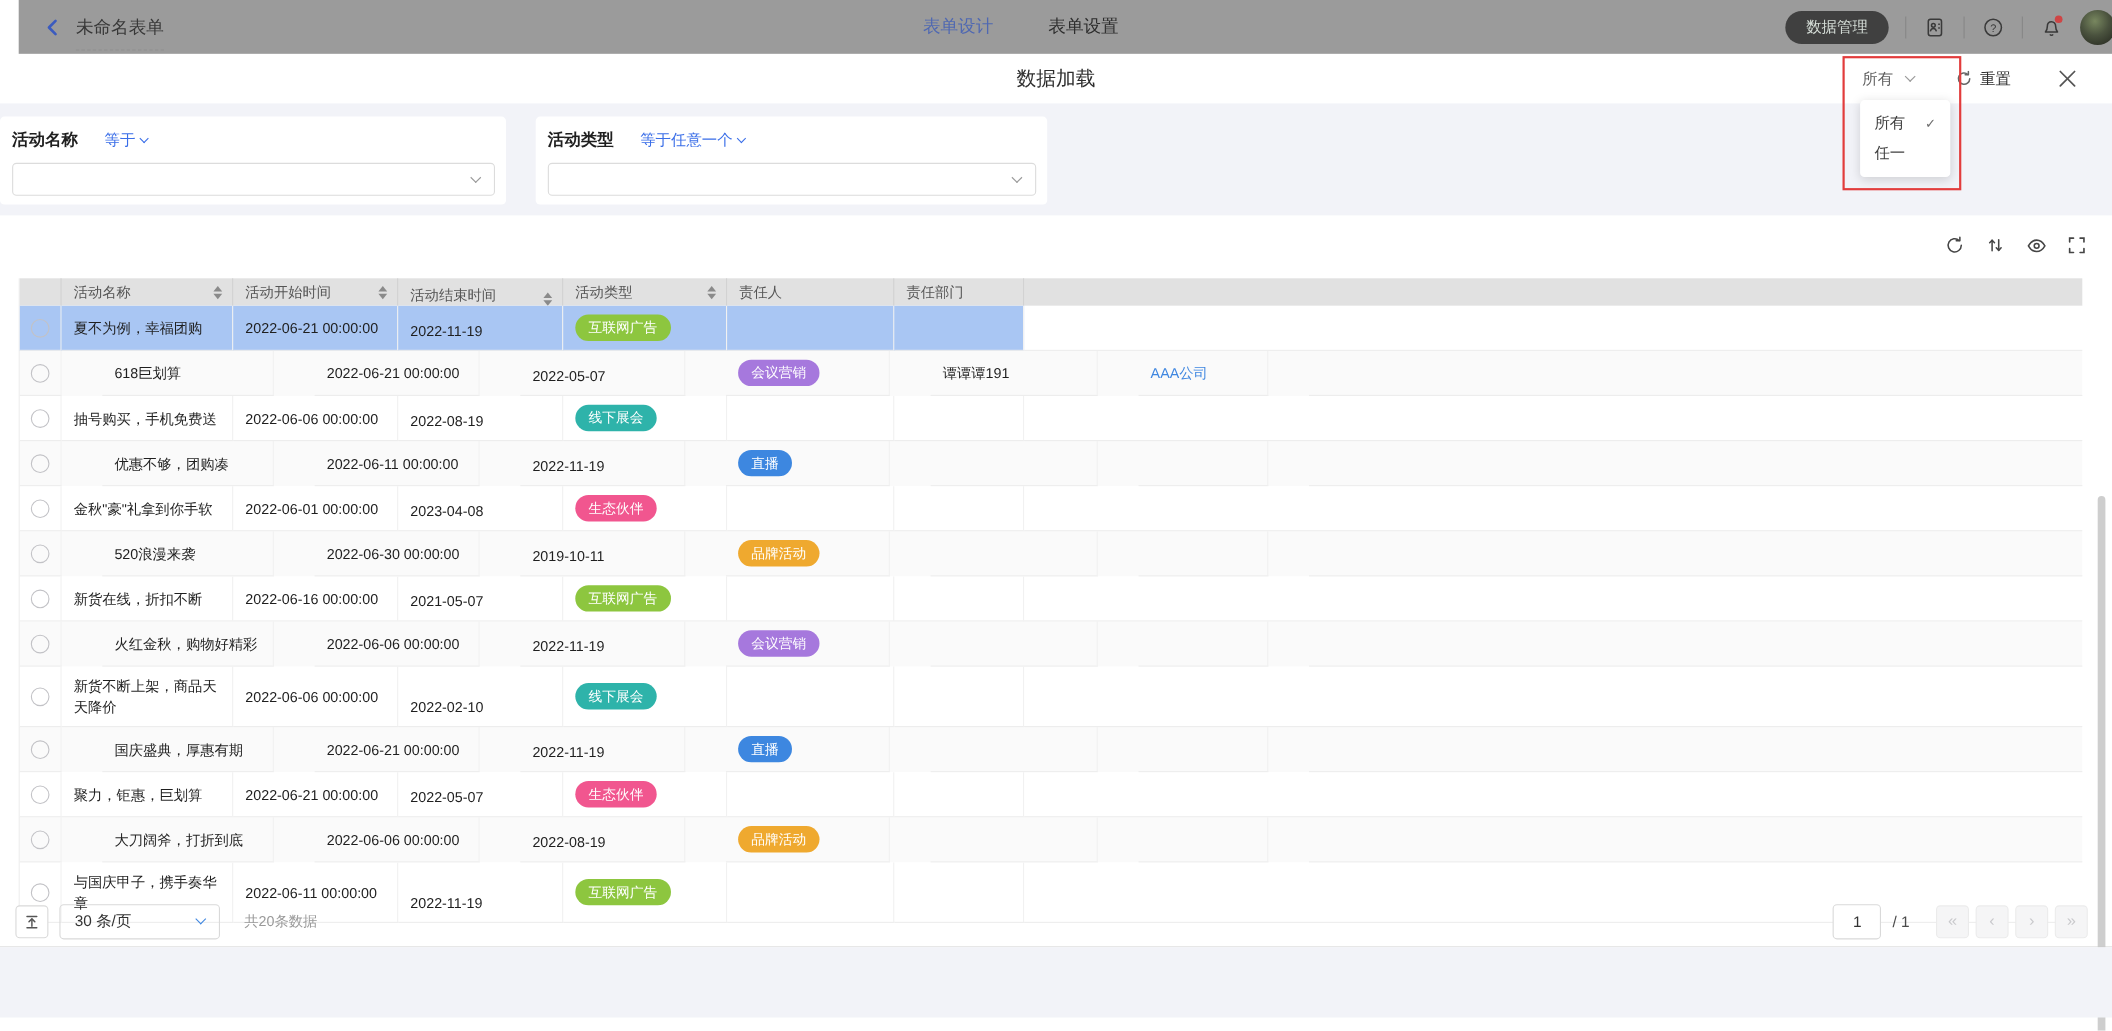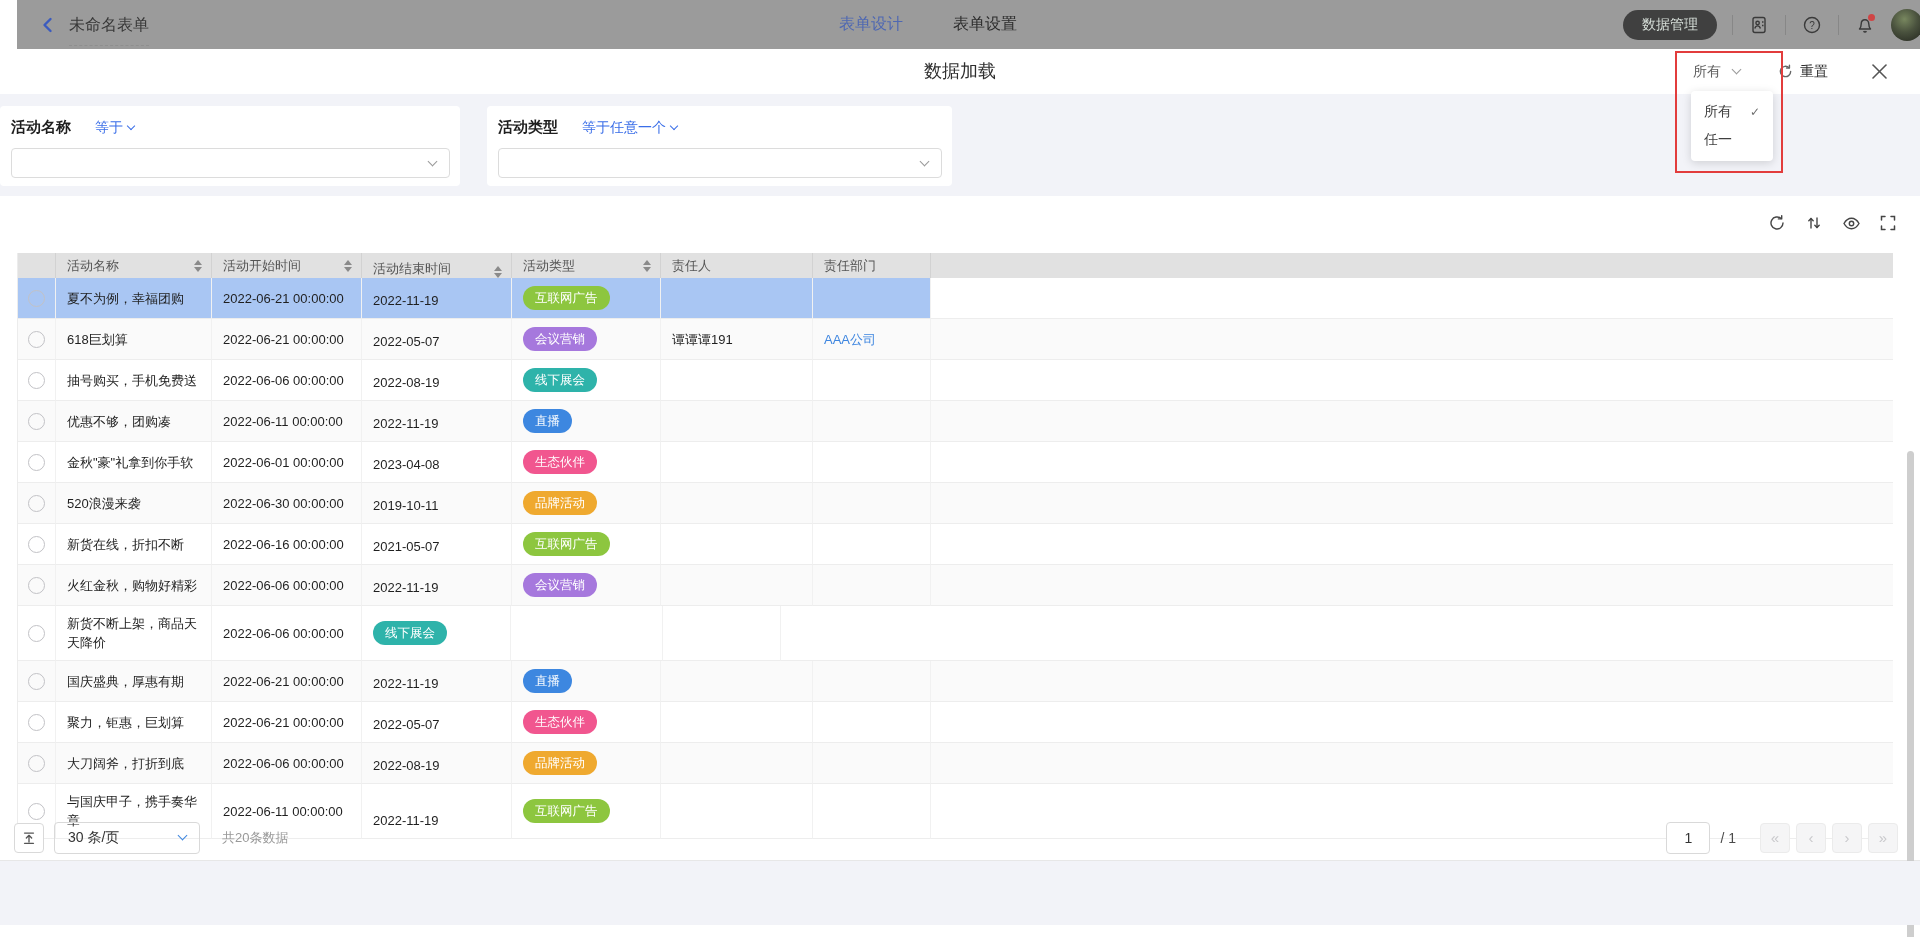--- a/index.html
+++ b/index.html
@@ -63,21 +63,21 @@
   .tbl-toolbar { position:absolute; top:17px; right:22px; display:flex; gap:17px; }
   .tool-btn { width:20px; height:20px; display:flex; align-items:center; justify-content:center; cursor:pointer; }
 
   .dtable { position:absolute; left:17px; top:57px; width:1876px; border-left:1px solid #ececec; font-size:13px; }
   .thead { display:flex; height:25px; background:#e1e1e1; }
   .th { display:flex; align-items:center; padding-left:11px; color:#555; border-right:1px solid #d2d2d2; }
   .sorter { margin-left:auto; margin-right:9px; display:flex; flex-direction:column; gap:2px; }
   .tri-up { width:0; height:0; border-left:4px solid transparent; border-right:4px solid transparent; border-bottom:5px solid #8a8a8a; }
   .tri-dn { width:0; height:0; border-left:4px solid transparent; border-right:4px solid transparent; border-top:5px solid #8a8a8a; }
   .trow { display:flex; min-height:39px; background:#fff; }
-  .trow.alt { background:#fafafa; }
+  .trow.alt { background:#fafafa;gap:37px; }
   .cell { display:flex; align-items:center; padding:8px 4px 8px 11px; color:#1f1f1f;
     border-right:1px solid #f1f1f1; border-bottom:1px solid #ededed; line-height:19px; }
   .c0 { justify-content:center; padding:0; }
   .c7 { border-right:none; flex:1; }
   .cw0{width:38px;} .cw1{width:156px;} .cw2{width:150px;} .cw3{width:150px;align-items:flex-end;}
   .cw4{width:149px;} .cw5{width:152px;} .cw6{width:118px;}
   .radio { width:17px; height:17px; border-radius:50%; border:1px solid #c2c2c6; background:transparent; }
   .pill { display:inline-flex; align-items:center; height:24px; border-radius:12px; padding:0 12px;
     color:#fff; font-size:12.5px; white-space:nowrap; }
   .dept-link { color:#3e86e0; cursor:pointer; }
@@ -395,20 +395,21 @@
             <div class="cell cw5"></div>
             <div class="cell cw6"></div>
             <div class="cell c7"></div>
           </div>
           <div class="trow">
             <div class="cell c0 cw0">
               <div class="radio"></div>
             </div>
             <div class="cell cw1">新货不断上架，商品天天降价</div>
             <div class="cell cw2">2022-06-06 00:00:00</div>
+            <div class="cell cw3">2022-02-10</div>
             <div class="cell cw4">
               <div class="pill" style="background: rgb(46, 179, 170);">线下展会</div>
             </div>
             <div class="cell cw5"></div>
             <div class="cell cw6"></div>
             <div class="cell c7"></div>
           </div>
           <div class="trow alt">
             <div class="cell c0 cw0">
               <div class="radio"></div>

